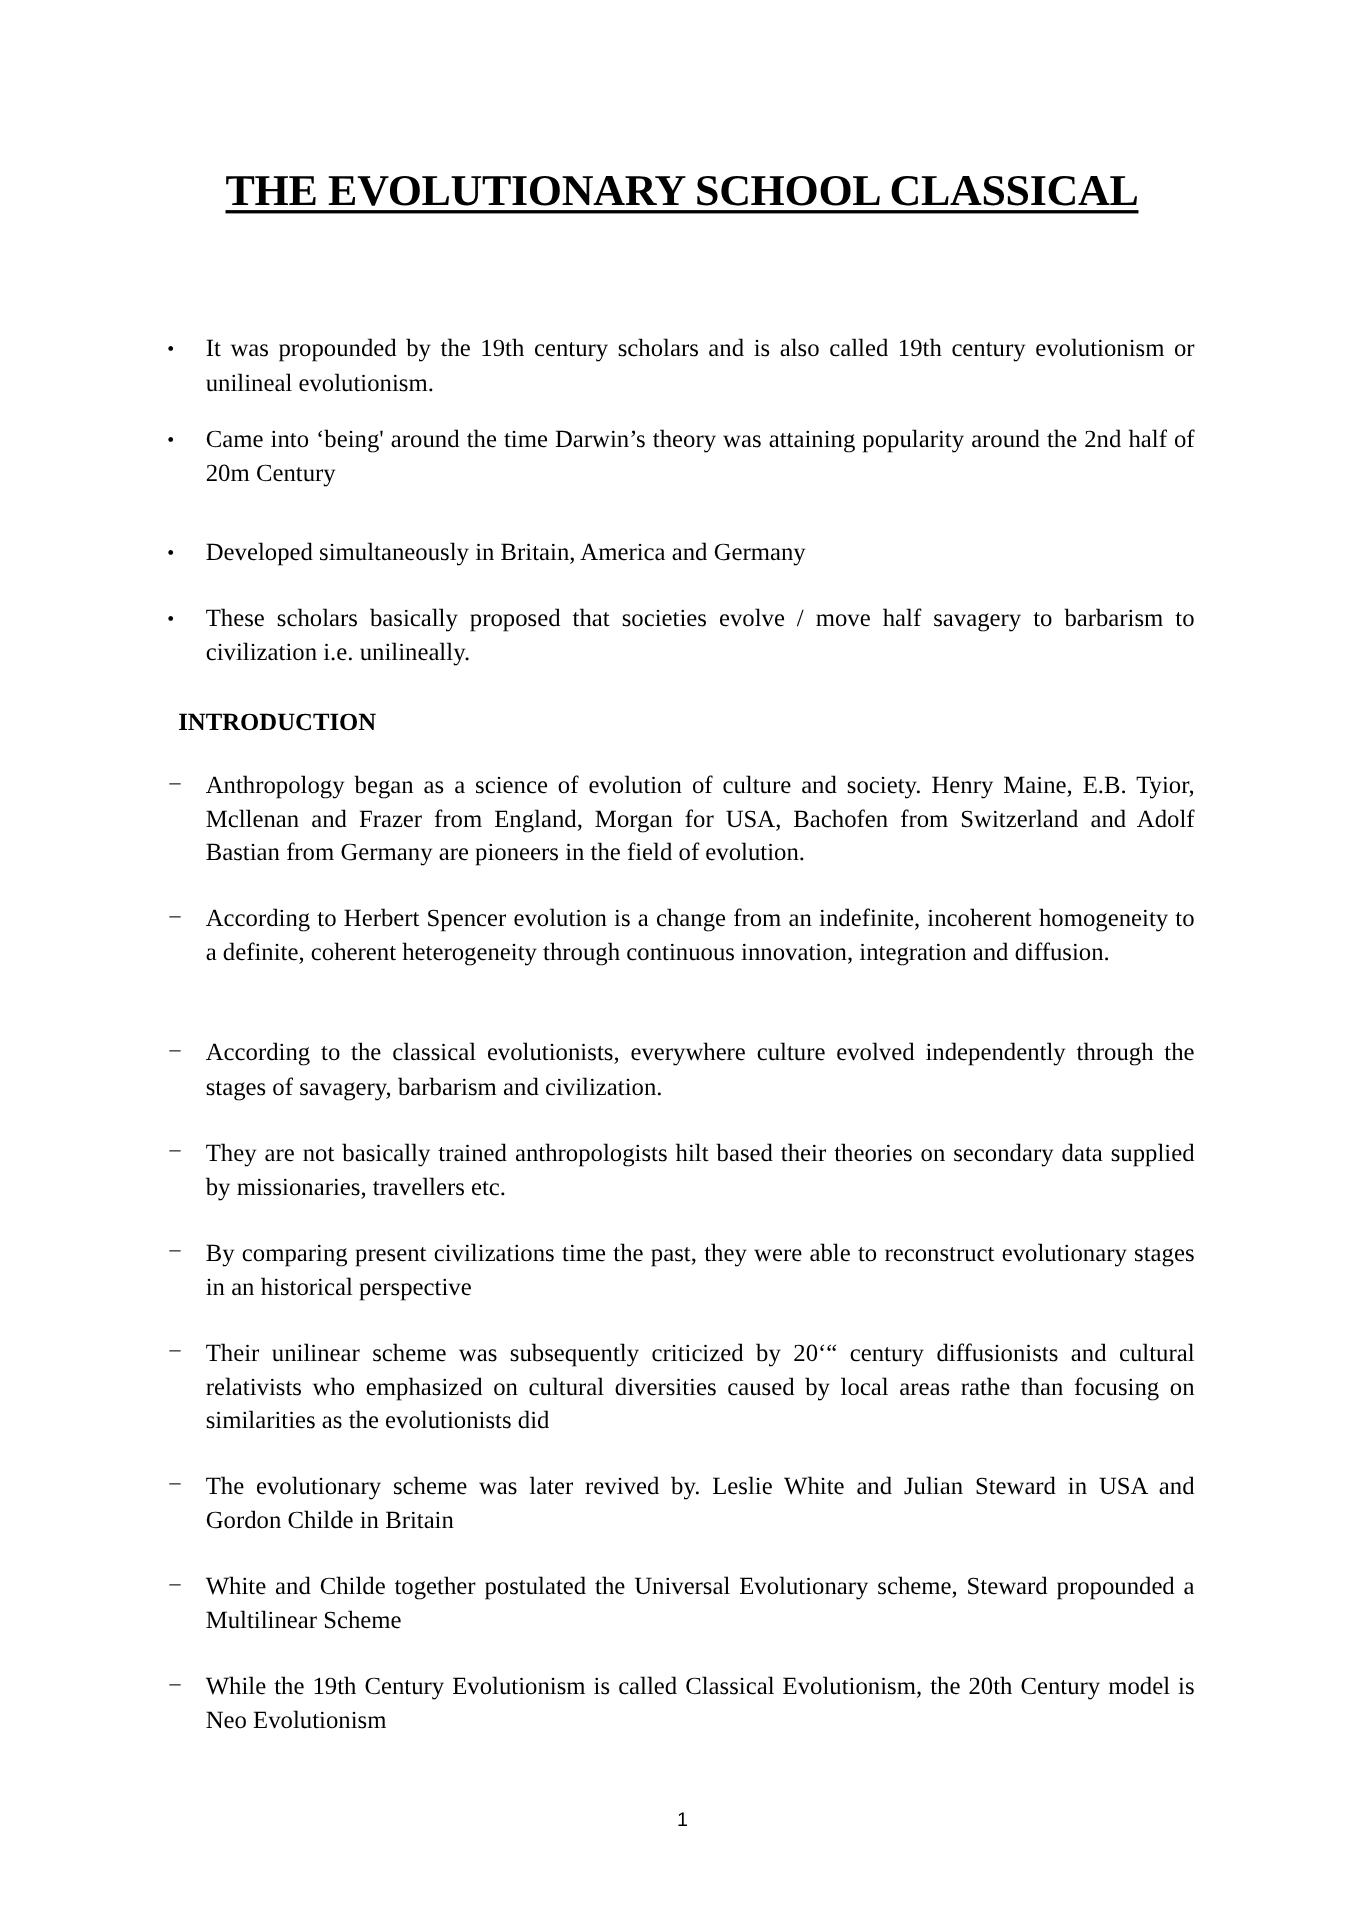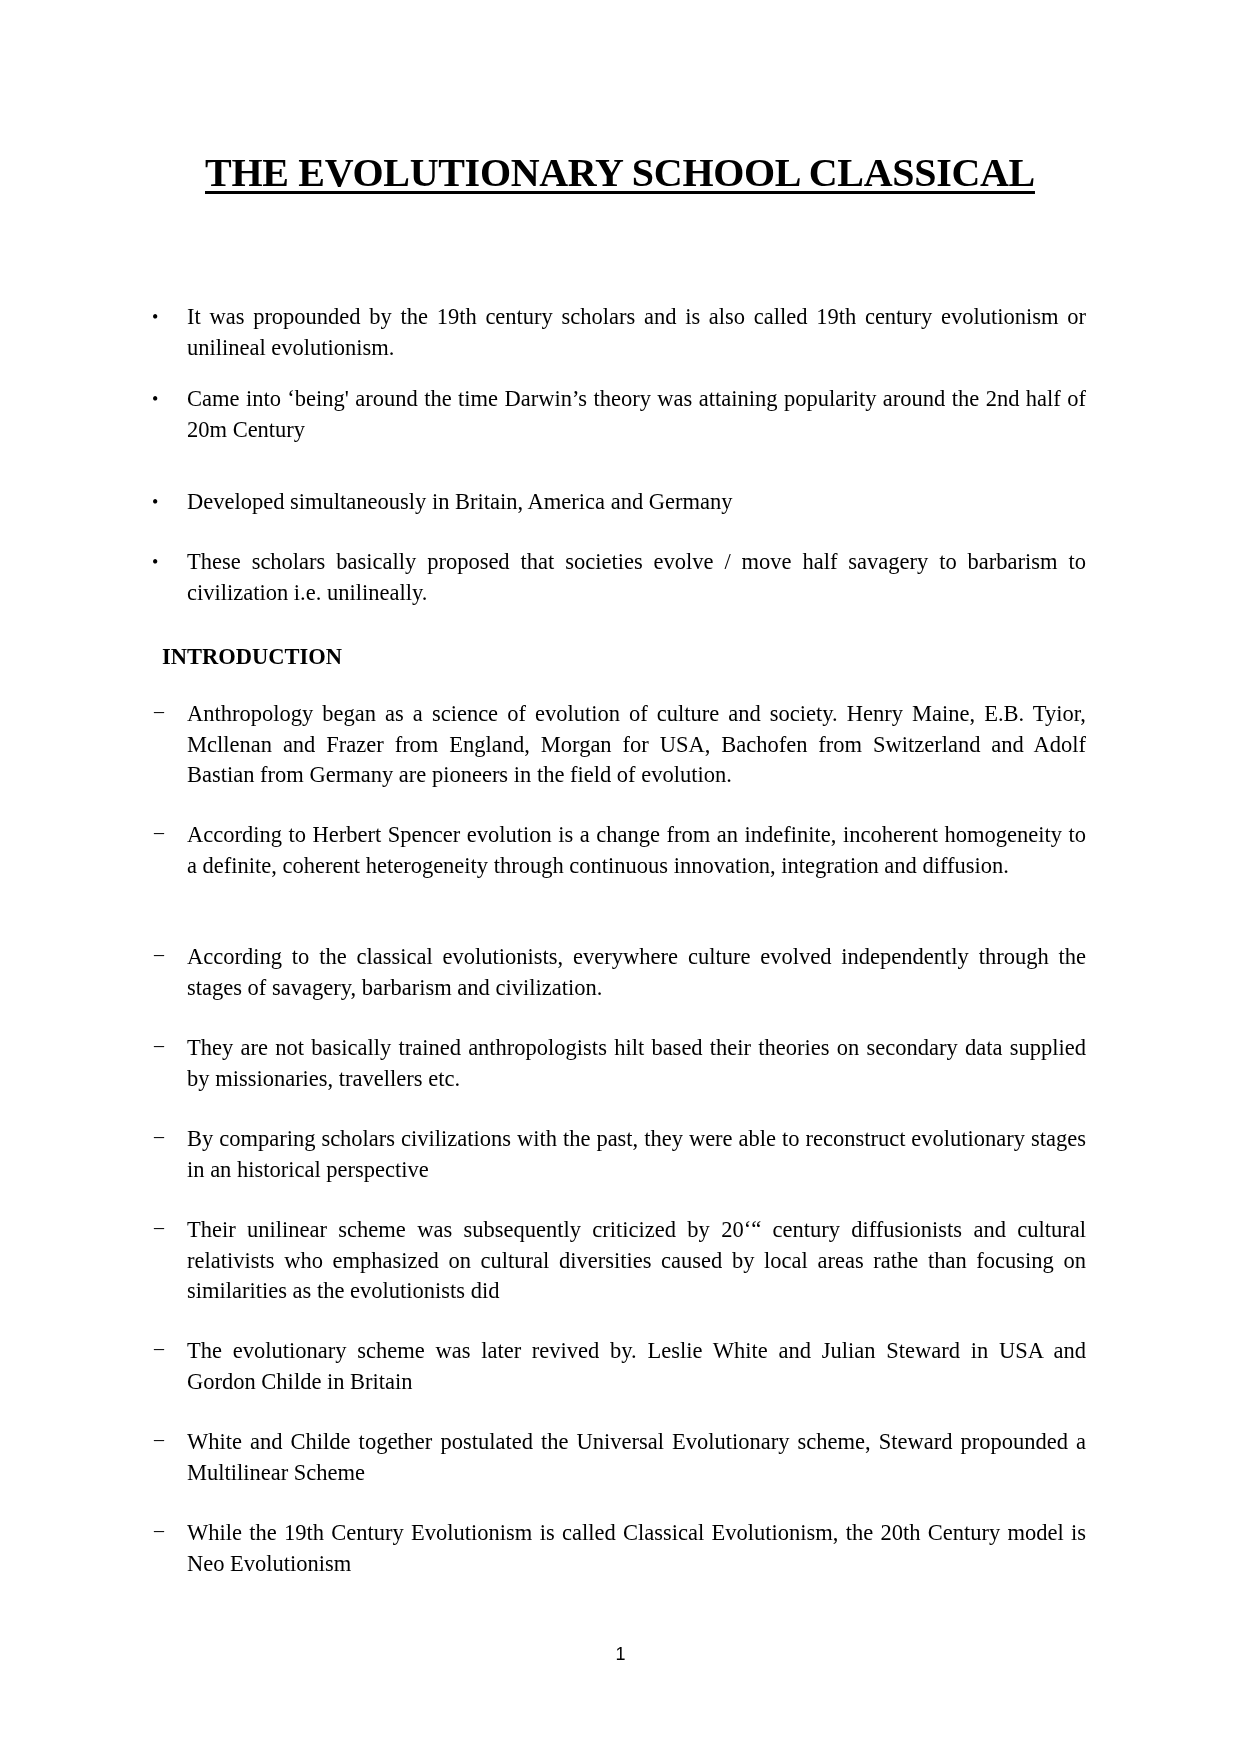--- a/index.html
+++ b/index.html
@@ -122,21 +122,21 @@
   <div class="item" style="top:942px;">
     <span class="marker dash">–</span>
     <div class="text">According to the classical evolutionists, everywhere culture evolved independently through the stages of savagery, barbarism and civilization.</div>
   </div>
   <div class="item" style="top:1033px;">
     <span class="marker dash">–</span>
     <div class="text">They are not basically trained anthropologists hilt based their theories on secondary data supplied by missionaries, travellers etc.</div>
   </div>
   <div class="item" style="top:1124px;">
     <span class="marker dash">–</span>
-    <div class="text">By comparing scholars civilizations with the past, they were able to reconstruct evolutionary stages in an historical perspective</div>
+    <div class="text">By comparing present civilizations time the past, they were able to reconstruct evolutionary stages in an historical perspective</div>
   </div>
   <div class="item" style="top:1215px;">
     <span class="marker dash">–</span>
     <div class="text">Their unilinear scheme was subsequently criticized by 20‘“ century diffusionists and cultural relativists who emphasized on cultural diversities caused by local areas rathe than focusing on similarities as the evolutionists did</div>
   </div>
   <div class="item" style="top:1336px;">
     <span class="marker dash">–</span>
     <div class="text">The evolutionary scheme was later revived by. Leslie White and Julian Steward in USA and Gordon Childe in Britain</div>
   </div>
   <div class="item" style="top:1427px;">

